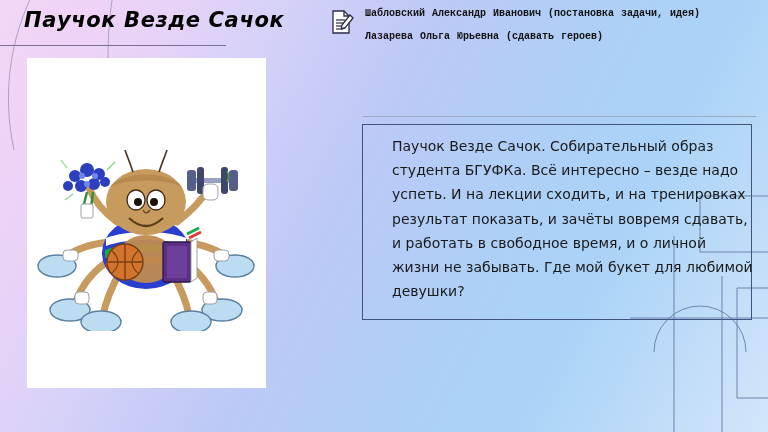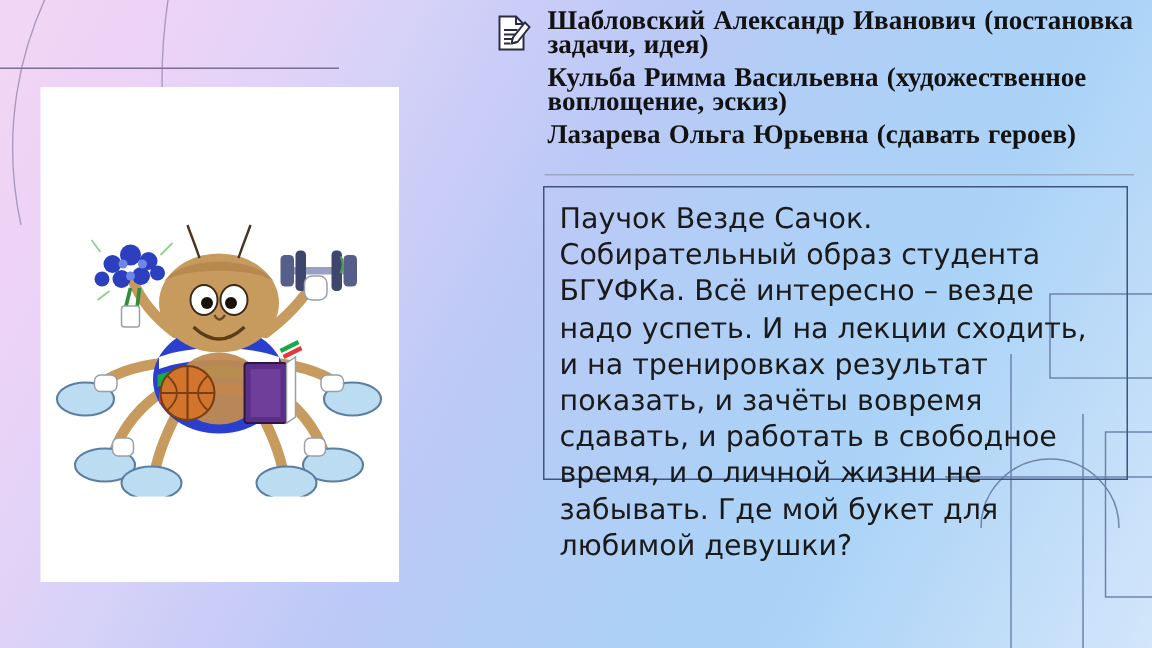--- a/index.html
+++ b/index.html
@@ -83,23 +83,23 @@
     position: absolute;
     left: 326px;
     top: 6px;
     width: 436px;
   }
   .credit-row {
     position: relative;
     margin-bottom: 7px;
   }
   .credit-text {
-    font-family: Liberation Serif, serif;
+    font-family: Liberation Mono, monospace;
     font-weight: bold;
-    font-size: 18px;
+    font-size: 10px;
     line-height: 15.5px;
     color: #121212;
     padding-left: 39px;
     word-spacing: 1px;
   }
   .doc-icon {
     position: absolute;
     left: 3px;
     top: 3px;
     width: 26px;
@@ -119,25 +119,25 @@
     left: 362px;
     top: 124px;
     width: 390px;
     height: 196px;
     border: 1px solid #3f5380;
     box-sizing: border-box;
     background: transparent;
   }
   .desc-text {
     position: absolute;
-    left: 373px;
+    left: 392px;
     top: 134px;
     width: 364px;
     font-family: "DejaVu Sans", sans-serif;
-    font-size: 19px;
+    font-size: 14px;
     line-height: 24.2px;
     color: #1a1a1a;
   }
 </style>
 </head>
 <body>
 
 <div id="slide">
 
   <svg id="decor" viewBox="0 0 768 432" xmlns="http://www.w3.org/2000/svg">
@@ -148,20 +148,21 @@
     <g fill="none" stroke="#6b7fa8" stroke-width="1" opacity="0.95">
       <line x1="674" y1="236" x2="674" y2="432"></line>
       <line x1="722" y1="276" x2="722" y2="432"></line>
       <path d="M 700 352 m -46 0 a 46 46 0 0 1 92 0"></path>
       <polyline points="768,288 737,288 737,398 768,398"></polyline>
       <polyline points="630,318 768,318"></polyline>
       <polyline points="768,252 700,252 700,196 768,196"></polyline>
     </g>
   </svg>
 
+  <div class="title">Паучок Везде Сачок</div>
   <div class="title-rule"></div>
 
   <div class="photo-card">
 
     <svg class="mascot" viewBox="0 0 218 185" xmlns="http://www.w3.org/2000/svg">
 
       <g fill="none" stroke="#c79a5e" stroke-width="7" stroke-linecap="round">
         <path d="M72 96 C 52 98 36 104 24 114"></path>
         <path d="M76 112 C 56 124 44 140 38 158"></path>
         <path d="M84 124 C 74 142 68 158 66 170"></path>
@@ -285,23 +286,20 @@
           <line x1="7" y1="14" x2="16" y2="14"></line>
           <line x1="7" y1="17" x2="13" y2="17"></line>
           <line x1="7" y1="20" x2="11" y2="20"></line>
         </g>
         <path d="M21 6 L 24 9 L 16 19 L 12 20 L 13 16 Z" fill="#ffffff" stroke="#2b2b45" stroke-width="1.3"></path>
         <path d="M12 20 L 16 19" stroke="#2b2b45" stroke-width="1.3"></path>
       </svg>
       <div class="credit-text">Шабловский Александр Иванович (постановка задачи, идея)</div>
     </div>
 
-    <div class="credit-row">
-      <div class="credit-text">Кульба Римма Васильевна (художественное воплощение, эскиз)</div>
-    </div>
 
     <div class="credit-row">
       <div class="credit-text">Лазарева Ольга Юрьевна (сдавать героев)</div>
     </div>
   </div>
 
   <div class="credit-rule"></div>
 
   <div class="desc-box"></div>
   <div class="desc-text">Паучок Везде Сачок. Собирательный образ студента БГУФКа. Всё интересно – везде надо успеть. И на лекции сходить, и на тренировках результат показать, и зачёты вовремя сдавать, и работать в свободное время, и о личной жизни не забывать. Где мой букет для любимой девушки?</div>

